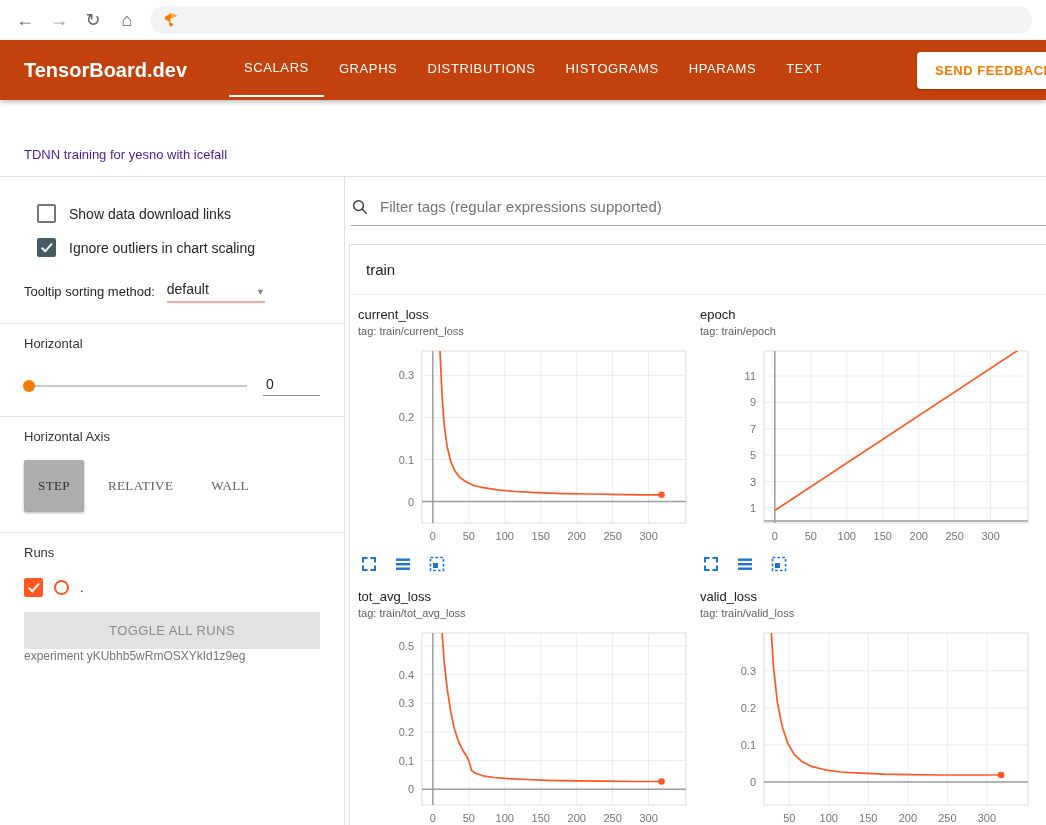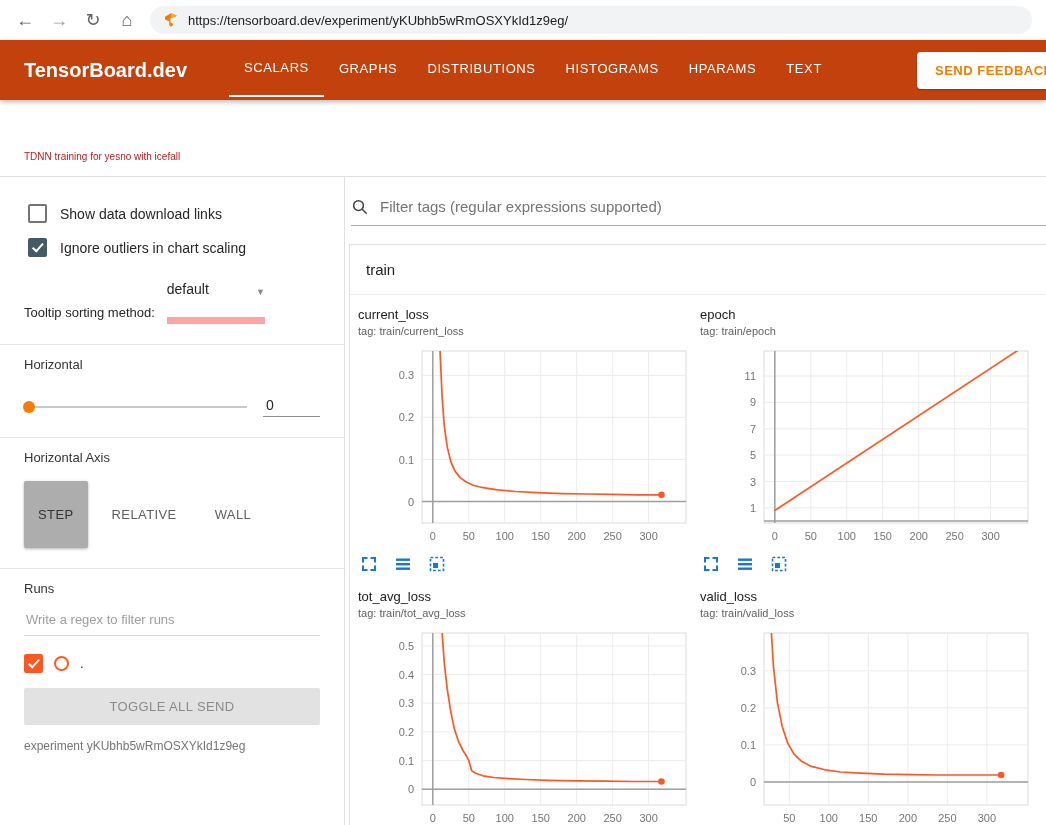--- a/index.html
+++ b/index.html
@@ -16,52 +16,52 @@
   .url{font-size:13px;color:#202124;white-space:nowrap;overflow:hidden}
   
   .appbar{height:60px;background:#c2410c;display:flex;align-items:center;padding-left:24px;position:relative;box-shadow:0 2px 5px rgba(0,0,0,.28);z-index:5}
   .brand{color:#fff;font-size:20px;font-weight:bold;margin-right:42px;white-space:nowrap}
   .tabs{display:flex;align-self:flex-start;height:57px}
   .tab{color:#fff;font-size:13px;letter-spacing:.6px;padding:0 15px;display:flex;align-items:center;cursor:pointer;white-space:nowrap}
   .tab.active{border-bottom:2px solid #fff}
   .feedback-btn{position:absolute;left:917px;top:12px;height:37px;background:#fff;color:#f57c00;font-weight:bold;font-size:13px;letter-spacing:.5px;border:none;border-radius:4px;padding:0 18px;white-space:nowrap;cursor:pointer;box-shadow:0 1px 2px rgba(0,0,0,.25);font-family:inherit}
   
   .subheader{height:77px;display:flex;align-items:flex-end;padding:0 0 14px 24px;border-bottom:1px solid #e0e0e0;box-sizing:border-box;background:#fff}
-  .exp-title{font-size:10px;color:#b91c1c}
+  .exp-title{font-size:13px;color:#4c1d95}
   
   .content{display:flex;height:648px}
   .sidebar{width:345px;min-width:345px;border-right:1px solid #e0e0e0;box-sizing:border-box;overflow:hidden;background:#fff}
   .side-section{padding:12px 24px 20px}
   .side-section.bordered{border-bottom:1px solid #e6e6e6}
-  .chk-row{display:flex;align-items:center;gap:13px;margin:15px 4px}
+  .chk-row{display:flex;align-items:center;gap:13px;margin:15px 13px}
   .checkbox{width:15px;height:15px;border:2px solid #757575;border-radius:2px;position:relative;flex:none;cursor:pointer;background:#fff}
   .checkbox.checked{background:#455a64;border-color:#455a64}
   .checkbox.checked::after{content:"";position:absolute;left:4.5px;top:0.5px;width:4px;height:8.5px;border:solid #fff;border-width:0 2px 2px 0;transform:rotate(42deg)}
   .checkbox.run.checked{background:#ff5722;border-color:#ff5722}
   .chk-label{font-size:14px;color:#262626}
   .tooltip-row{display:flex;align-items:flex-end;gap:12px;margin-top:24px}
   .tooltip-label{font-size:13px;color:#262626;padding-bottom:4px}
-  .dropdown{width:98px;border-bottom:7px solid #fca5a5;display:flex;justify-content:space-between;align-items:flex-end;padding-bottom:20px;font-size:14px;cursor:pointer}
+  .dropdown{width:98px;border-bottom:2px solid #fca5a5;display:flex;justify-content:space-between;align-items:flex-end;padding-bottom:4px;font-size:14px;cursor:pointer}
   .caret{color:#8a8a8a;font-size:9px}
   .section-label{font-size:13px;color:#333}
   .slider-row{display:flex;align-items:center;margin-top:25px;gap:16px}
   .slider{flex:1;position:relative;height:2px;background:#c9c9c9;cursor:pointer}
   .slider-knob{position:absolute;left:-1px;top:-5px;width:12px;height:12px;border-radius:50%;background:#f57c00}
   .slider-value{width:54px;border-bottom:1px solid #8d8d8d;font-size:14px;color:#262626;padding:0 0 3px 3px}
   .axis-buttons{display:flex;gap:10px;margin-top:16px;align-items:center}
-  .axis-btn{font-size:13px;letter-spacing:.4px;color:#616161;padding:26px 14px;border-radius:2px;border:none;background:transparent;cursor:pointer;font-family:Liberation Sans, sans-serif}
+  .axis-btn{font-size:13px;letter-spacing:.4px;color:#616161;padding:18px 14px;border-radius:2px;border:none;background:transparent;cursor:pointer;font-family:Liberation Serif, serif}
   .axis-btn.selected{background:#adadad;color:#333;box-shadow:0 1px 3px rgba(0,0,0,.3)}
   .runs-filter{margin-top:14px;border-bottom:1px solid #d9d9d9;padding-bottom:7px}
   .runs-filter input{border:none;outline:none;width:100%;font-size:13px;font-family:inherit;color:#262626;background:transparent}
   .runs-filter input::placeholder{color:#9e9e9e}
   .run-row{display:flex;align-items:center;gap:11px;margin-top:18px}
   .run-swatch{width:11px;height:11px;border:2px solid #ff5722;border-radius:50%;flex:none}
   .run-name{font-size:13px;color:#262626}
   .toggle-all{margin-top:15px;width:100%;background:#e2e2e2;border:none;color:#8a8a8a;font-size:13px;letter-spacing:.4px;padding:11px 0;border-radius:2px;cursor:pointer;font-family:inherit}
-  .exp-caption{margin-top:14px;font-size:12px;color:#757575}
+  .exp-caption{font-size:12px;color:#757575}
   
   .main{flex:1;display:flex;flex-direction:column;overflow:hidden;background:#fff}
   .filter-row{display:flex;align-items:center;gap:9px;margin:20px 0 0 6px;border-bottom:1px solid #ababab;padding-bottom:9px}
   .filter-input{border:none;outline:none;flex:1;font-size:15px;font-family:inherit;color:#262626;background:transparent}
   .filter-input::placeholder{color:#757575}
   .search-ic{display:flex;align-items:center}
   .card{margin:18px 0 0 4px;border:1px solid #e0e0e0;background:#fff;width:712px;box-sizing:border-box}
   .card-header{padding:16px;font-size:15px;color:#212121;border-bottom:1px solid #ededed;cursor:pointer}
   .charts-grid{display:flex;flex-wrap:wrap;padding:12px 8px;column-gap:6px;row-gap:14px}
   .chart-tile{width:336px}
@@ -80,21 +80,20 @@
   <span class="nav-ic fwd">→</span>
   <span class="nav-ic">↻</span>
   <span class="nav-ic">⌂</span>
   <div class="url-pill">
     <span class="favicon">
       <svg viewBox="0 0 24 24" width="16" height="16">
           <path fill="#f57c00" d="M12 2 3 7v4.2l6.2 2.8v6l2.8 2 2.8-2v-2.4l-3.8-1.8V9.6L21 5.8z"></path>
           <path fill="#ffa726" d="M21 5.8 12 2v7.6z"></path>
         </svg>
     </span>
-    <span class="url">https://tensorboard.dev/experiment/yKUbhb5wRmOSXYkId1z9eg/</span>
   </div>
 </div>
 
 <div class="appbar">
   <div class="brand">TensorBoard.dev</div>
   <div class="tabs">
       <div class="tab active">SCALARS</div>
       <div class="tab">GRAPHS</div>
       <div class="tab">DISTRIBUTIONS</div>
       <div class="tab">HISTOGRAMS</div>
@@ -143,29 +142,26 @@
       <div class="section-label">Horizontal Axis</div>
       <div class="axis-buttons">
           <button class="axis-btn selected">STEP</button>
           <button class="axis-btn">RELATIVE</button>
           <button class="axis-btn">WALL</button>
         </div>
     </div>
 
     <div class="side-section">
       <div class="section-label">Runs</div>
-      <div class="runs-filter">
-        <input placeholder="Write a regex to filter runs" style="">
-      </div>
       <div class="run-row">
         <span class="checkbox run checked"></span>
         <span class="run-swatch"></span>
         <span class="run-name">.</span>
       </div>
-      <button class="toggle-all">TOGGLE ALL SEND</button>
+      <button class="toggle-all">TOGGLE ALL RUNS</button>
       <div class="exp-caption">experiment yKUbhb5wRmOSXYkId1z9eg</div>
     </div>
   </aside>
 
   <main class="main">
     <div class="filter-row">
       <span class="search-ic">
         <svg viewBox="0 0 24 24" width="18" height="18">
             <circle cx="10" cy="10" r="6.5" fill="none" stroke="#424242" stroke-width="2"></circle>
             <line x1="15" y1="15" x2="21" y2="21" stroke="#424242" stroke-width="2"></line>

